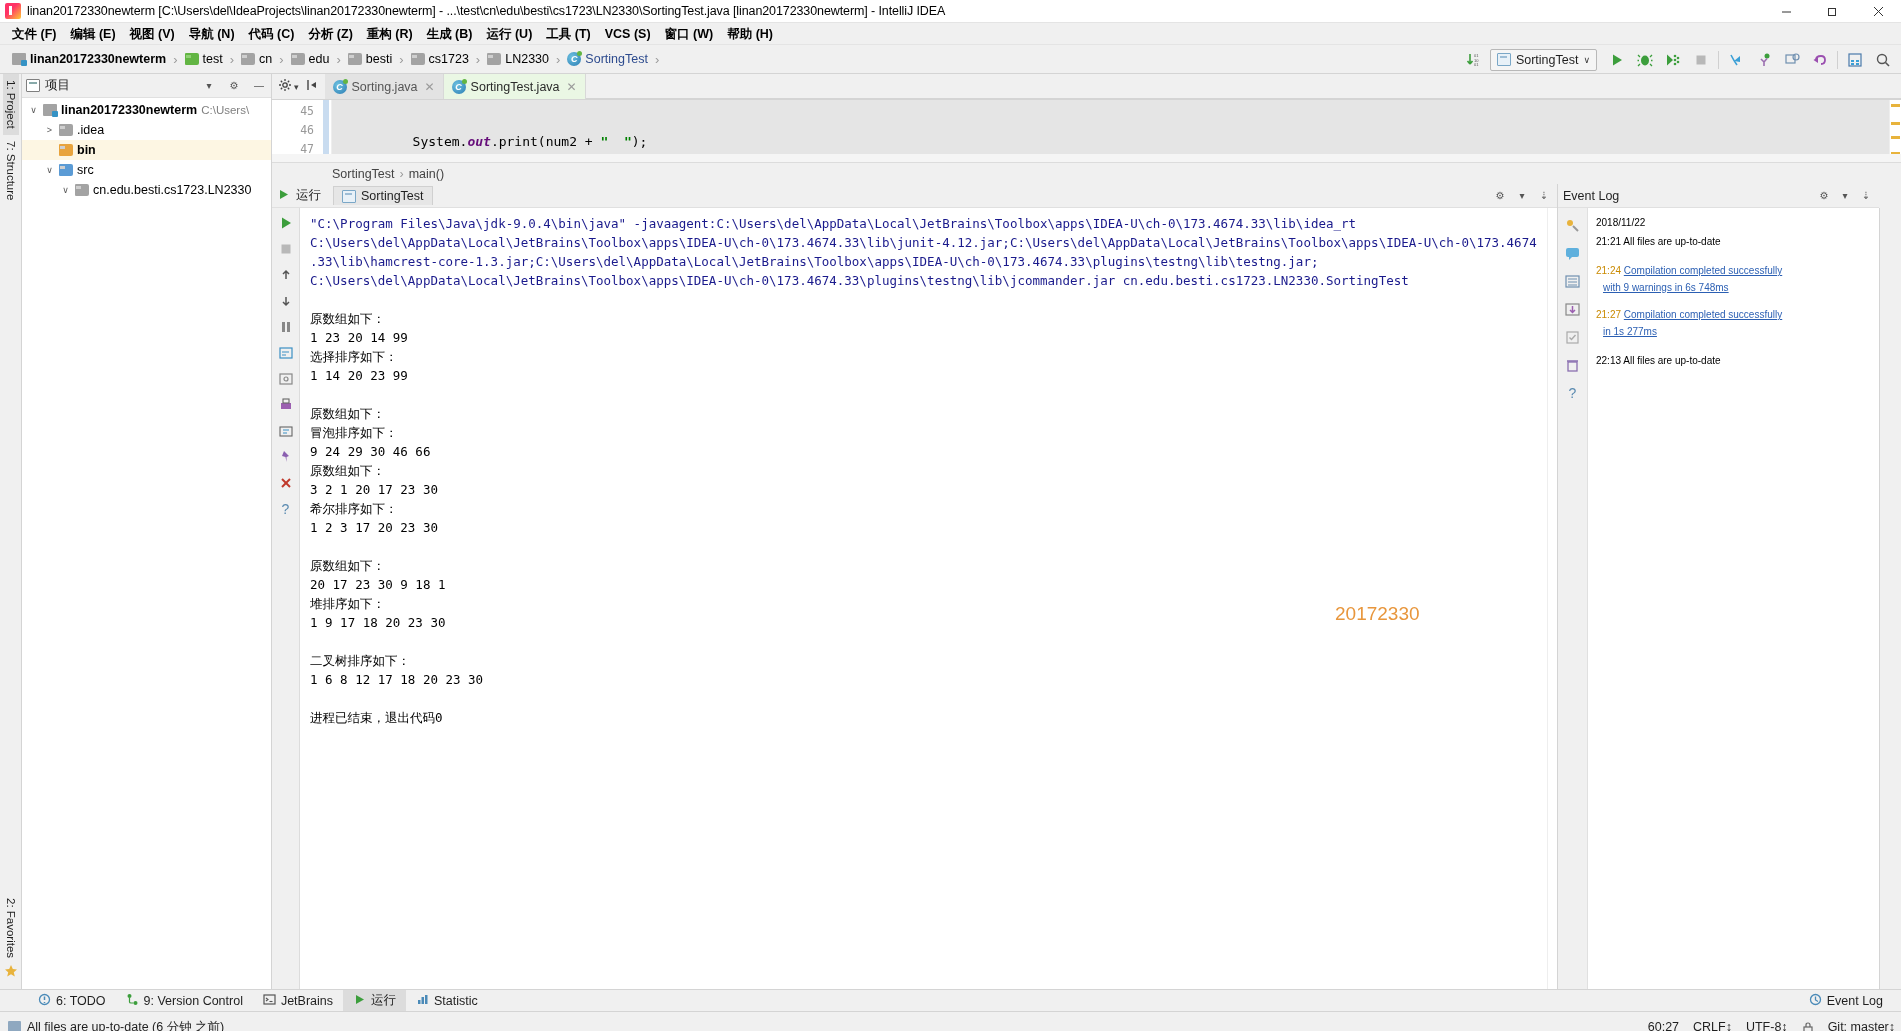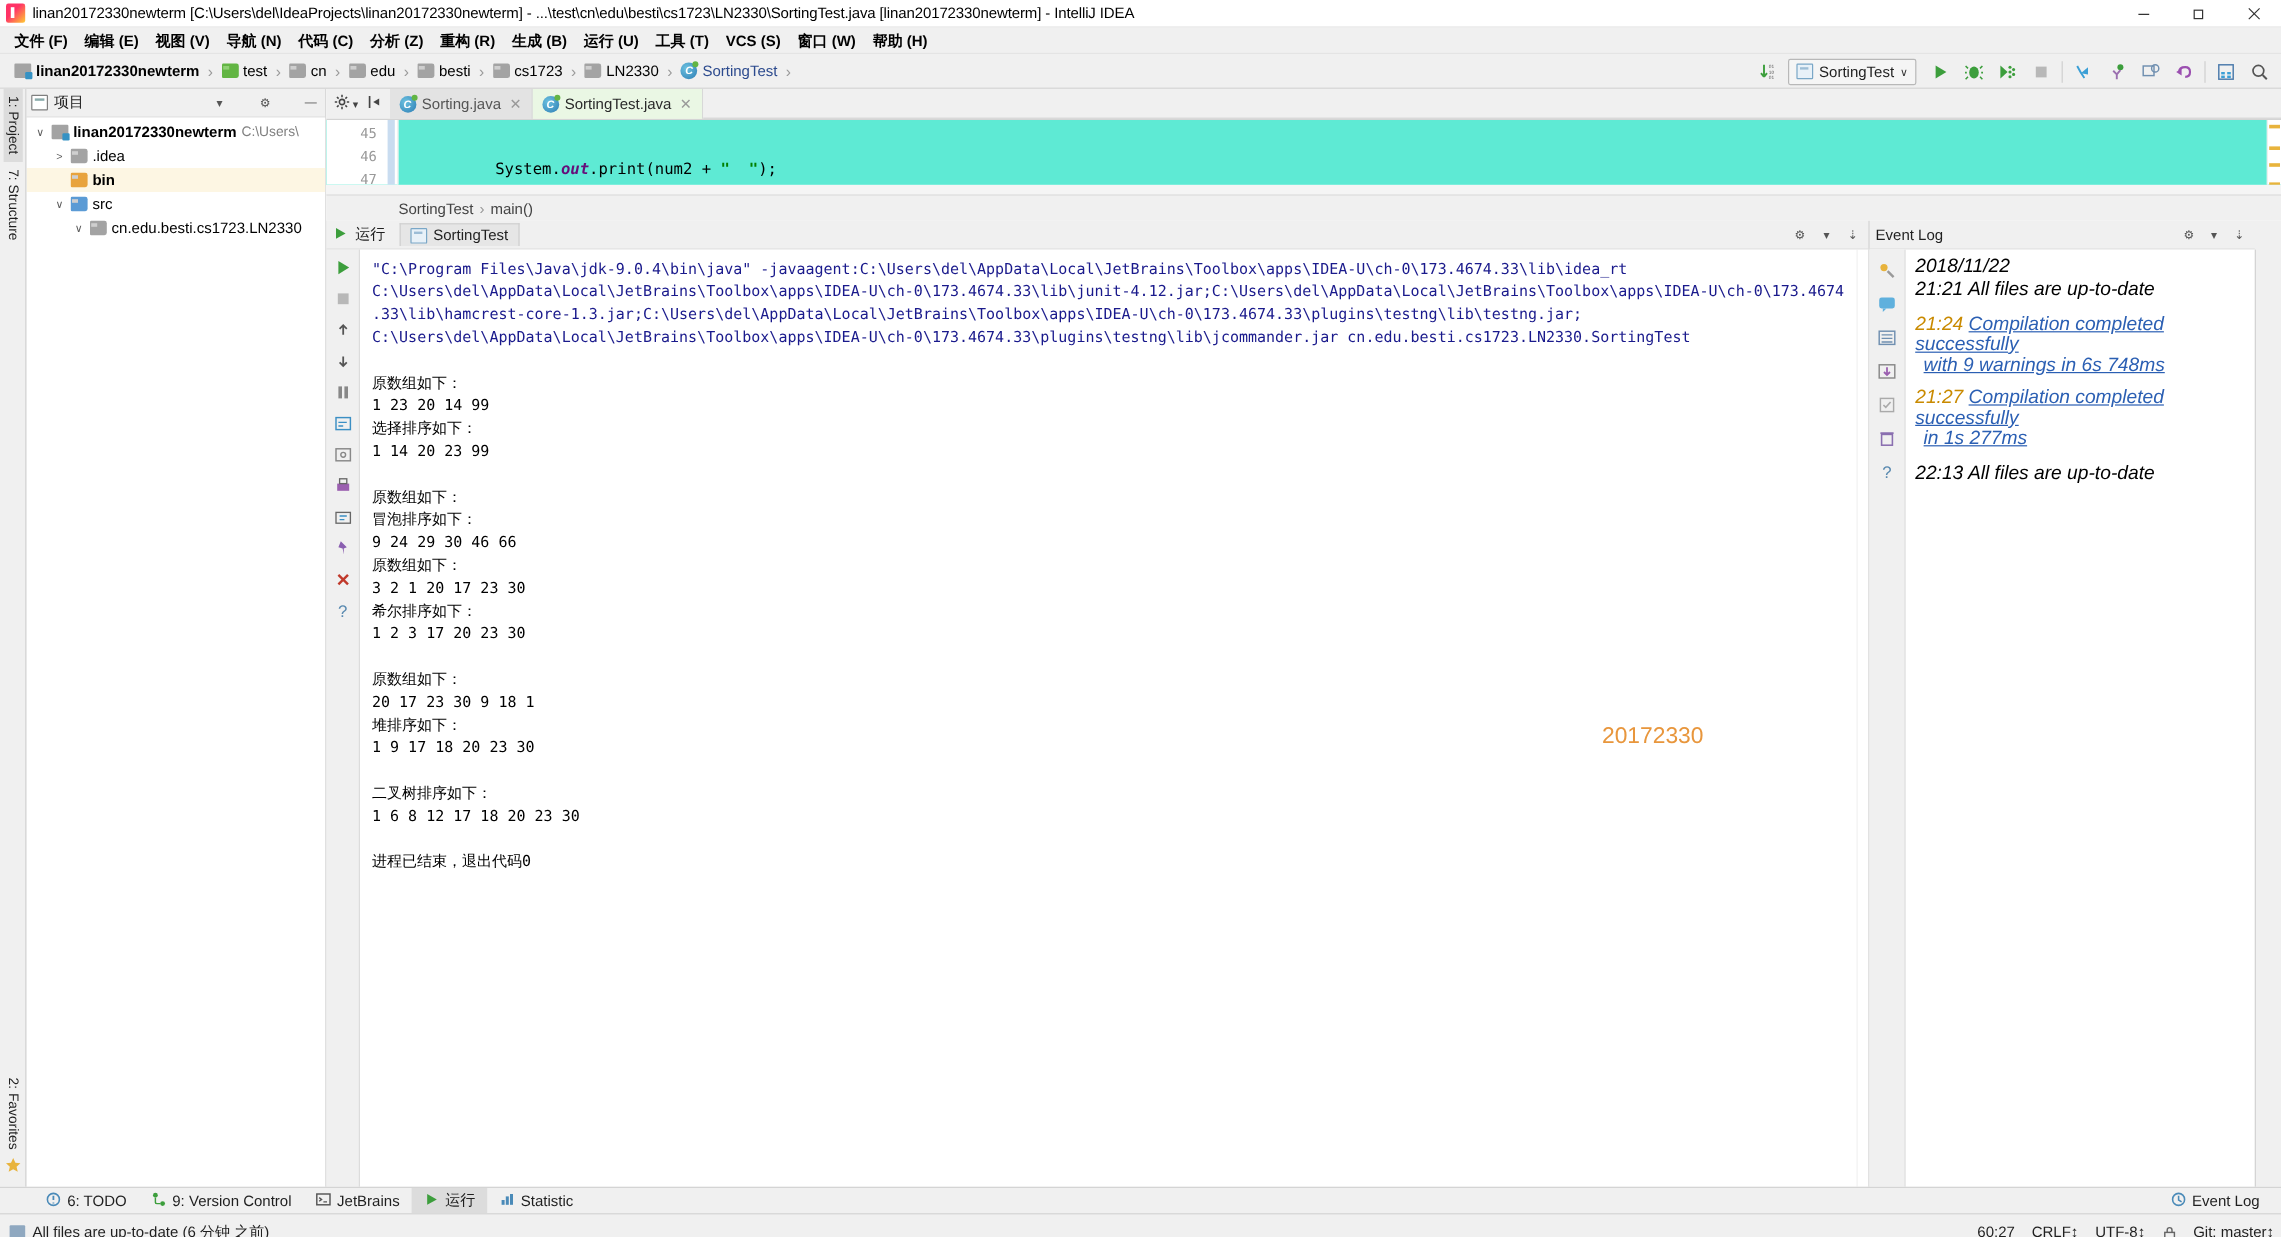--- a/index.html
+++ b/index.html
@@ -143,21 +143,21 @@
   .rail-spacer { flex: 1; }
 
   
   .project-panel {
     width: 250px; background: #f0f0f0;
     border-right: 1px solid #d4d4d4;
     display: flex; flex-direction: column;
   }
   .tw-header {
     height: 24px; display: flex; align-items: center;
-    padding: 0 4px; gap: 22px; font-size: 12.5px;
+    padding: 0 4px; gap: 9px; font-size: 12.5px;
     border-bottom: 1px solid #e0e0e0;
   }
   .tw-title { flex: 1; display:flex; align-items:center; gap:5px; }
   .tw-ico-proj {
     width:14px;height:13px;border:1px solid #7f7f7f;border-radius:1px;
     background:#fff; position:relative; flex:none;
   }
   .tw-ico-proj::after{content:"";position:absolute;left:2px;top:2px;width:8px;height:2px;background:#8aa;}
   .tw-btn { width:16px;height:16px;display:flex;align-items:center;justify-content:center;color:#555;font-size:10px; }
   .tree { background: #fff; flex: 1; padding-top: 2px; overflow: hidden; font-size: 12.5px; }
@@ -183,21 +183,21 @@
   .tab-tools { display:flex; align-items:center; gap:2px; padding: 0 6px; }
   .tab {
     display: flex; align-items: center; gap: 5px;
     padding: 0 8px; font-size: 12.5px; border-right: 1px solid #d8d8d8;
     background: #e3e3e3; color: #555;
   }
   .tab.active { background: #eaf7e4; color: #2a2a2a; }
   .tab-x { color: #999; font-size: 12px; margin-left: 2px; }
   .tab-filler { flex: 1; background: #f0f0f0; border-bottom: 1px solid #d4d4d4;}
 
-  .code-wrap { flex: 1; display: flex; position: relative; overflow: hidden; background:#5eead4; }
+  .code-wrap { flex: 1; display: flex; position: relative; overflow: hidden; background:#e5e5e5; }
   .gutter {
     width: 48px; background: #fff; color: #999;
     font-family: "DejaVu Sans Mono", monospace; font-size: 11.5px;
     text-align: right; padding-right: 6px; padding-top: 2px; flex:none;
   }
   .gutter div { height: 19px; line-height: 19px; }
   .fold-col { width: 12px; background: #fff; border-right:1px solid #eee; flex:none; position:relative;}
   .fold-bar { position:absolute; left:3px; top:0; bottom:0; width:6px; background:#c9dcf0; }
   .code {
     flex: 1; font-family: "DejaVu Sans Mono", monospace;
@@ -265,21 +265,21 @@
   }
   .el-header {
     height: 24px; display: flex; align-items: center; padding: 0 5px; gap: 5px;
     font-size: 12.5px; border-bottom: 1px solid #e0e0e0;
   }
   .el-body { flex: 1; display: flex; background: #fff; min-height:0; }
   .el-rail {
     width: 30px; background: #f0f0f0; border-right: 1px solid #e0e0e0;
     display: flex; flex-direction: column; align-items: center; padding-top: 6px; gap: 6px;
   }
-  .el-content { flex: 1; padding: 6px 6px 0 8px; font-size: 16px; overflow: hidden; font-style: italic; }
+  .el-content { flex: 1; padding: 6px 6px 0 8px; font-size: 10px; overflow: hidden; }
   .el-entry { margin-bottom: 2px; line-height: 17px; }
   .el-time { color: #000; }
   .el-time.warn { color: #c98a00; }
   .el-msg { color: #2b5fb3; text-decoration: underline; display:block; }
   .el-msg2 { color: #2b5fb3; text-decoration: underline; display:block; padding-left: 7px; }
   .el-plain { color:#000; }
 
   
   .right-rail {
     width: 22px; background: #f0f0f0; border-left: 1px solid #d4d4d4;

